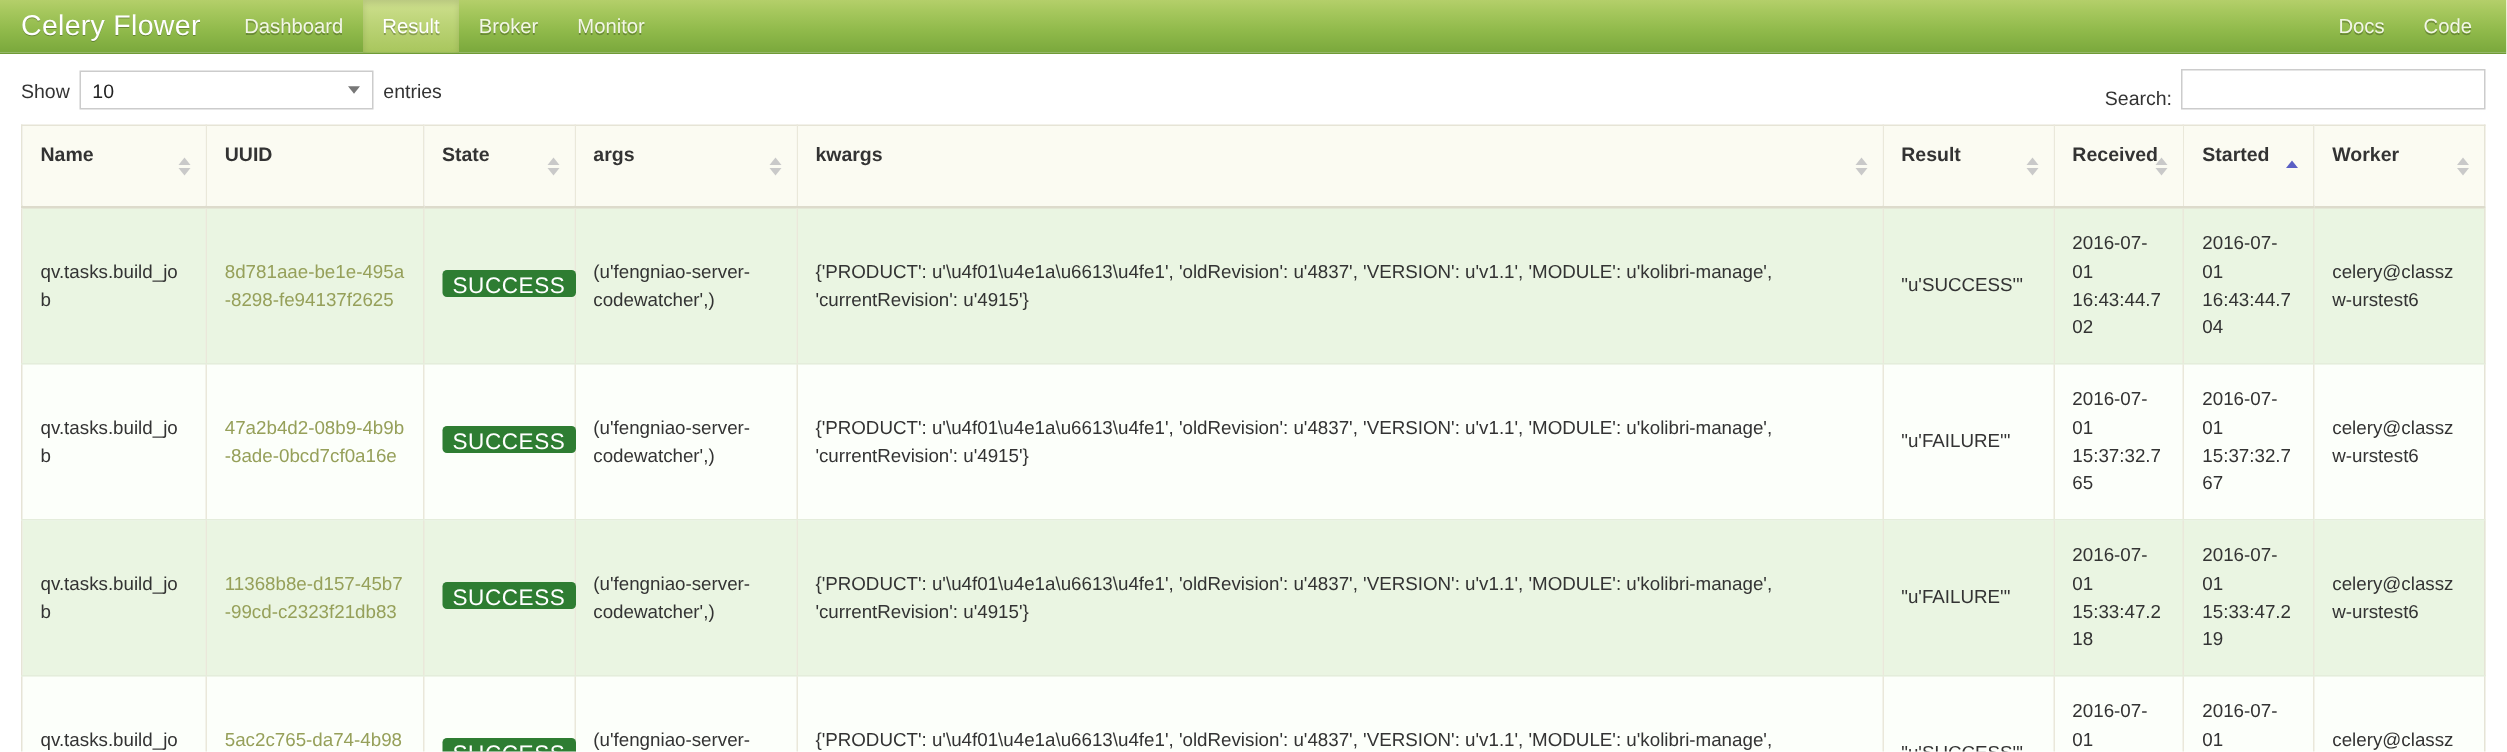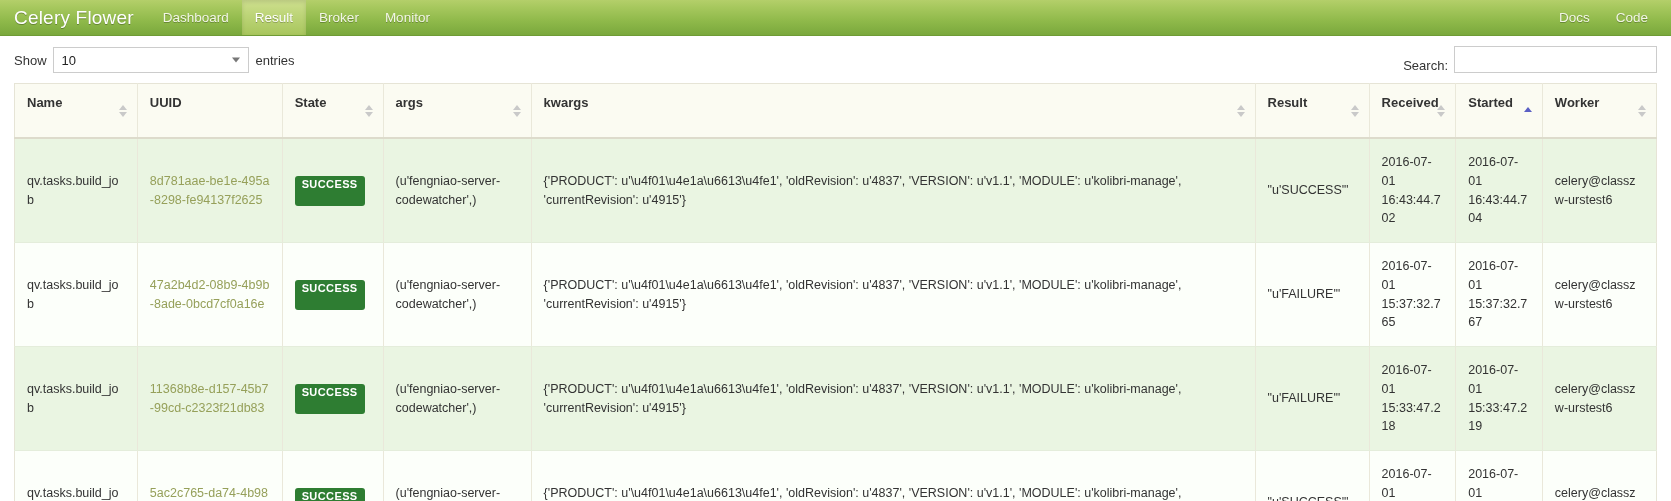--- a/index.html
+++ b/index.html
@@ -161,24 +161,24 @@
   .uuid-link {
     color: #96a05a;
     text-decoration: none;
     cursor: pointer;
     word-break: break-all;
   }
   .badge {
     display: inline-block;
     background: #2e7d32;
     color: #ffffff;
-    font-size: 11px;
-    font-weight: bold;
+    font-size: 15px;
+    font-weight: normal;
     letter-spacing: 0.4px;
-    padding: 3px 7px 16px;
+    padding: 3px 7px 0;
     border-radius: 3px;
     line-height: 1;
   }
   .ts { white-space: normal; margin-top: 16px; }
   .nowrapish { word-break: break-word; }
 
   
   col.c-name     { width: 112px; }
   col.c-uuid     { width: 132px; }
   col.c-state    { width: 92px; }

